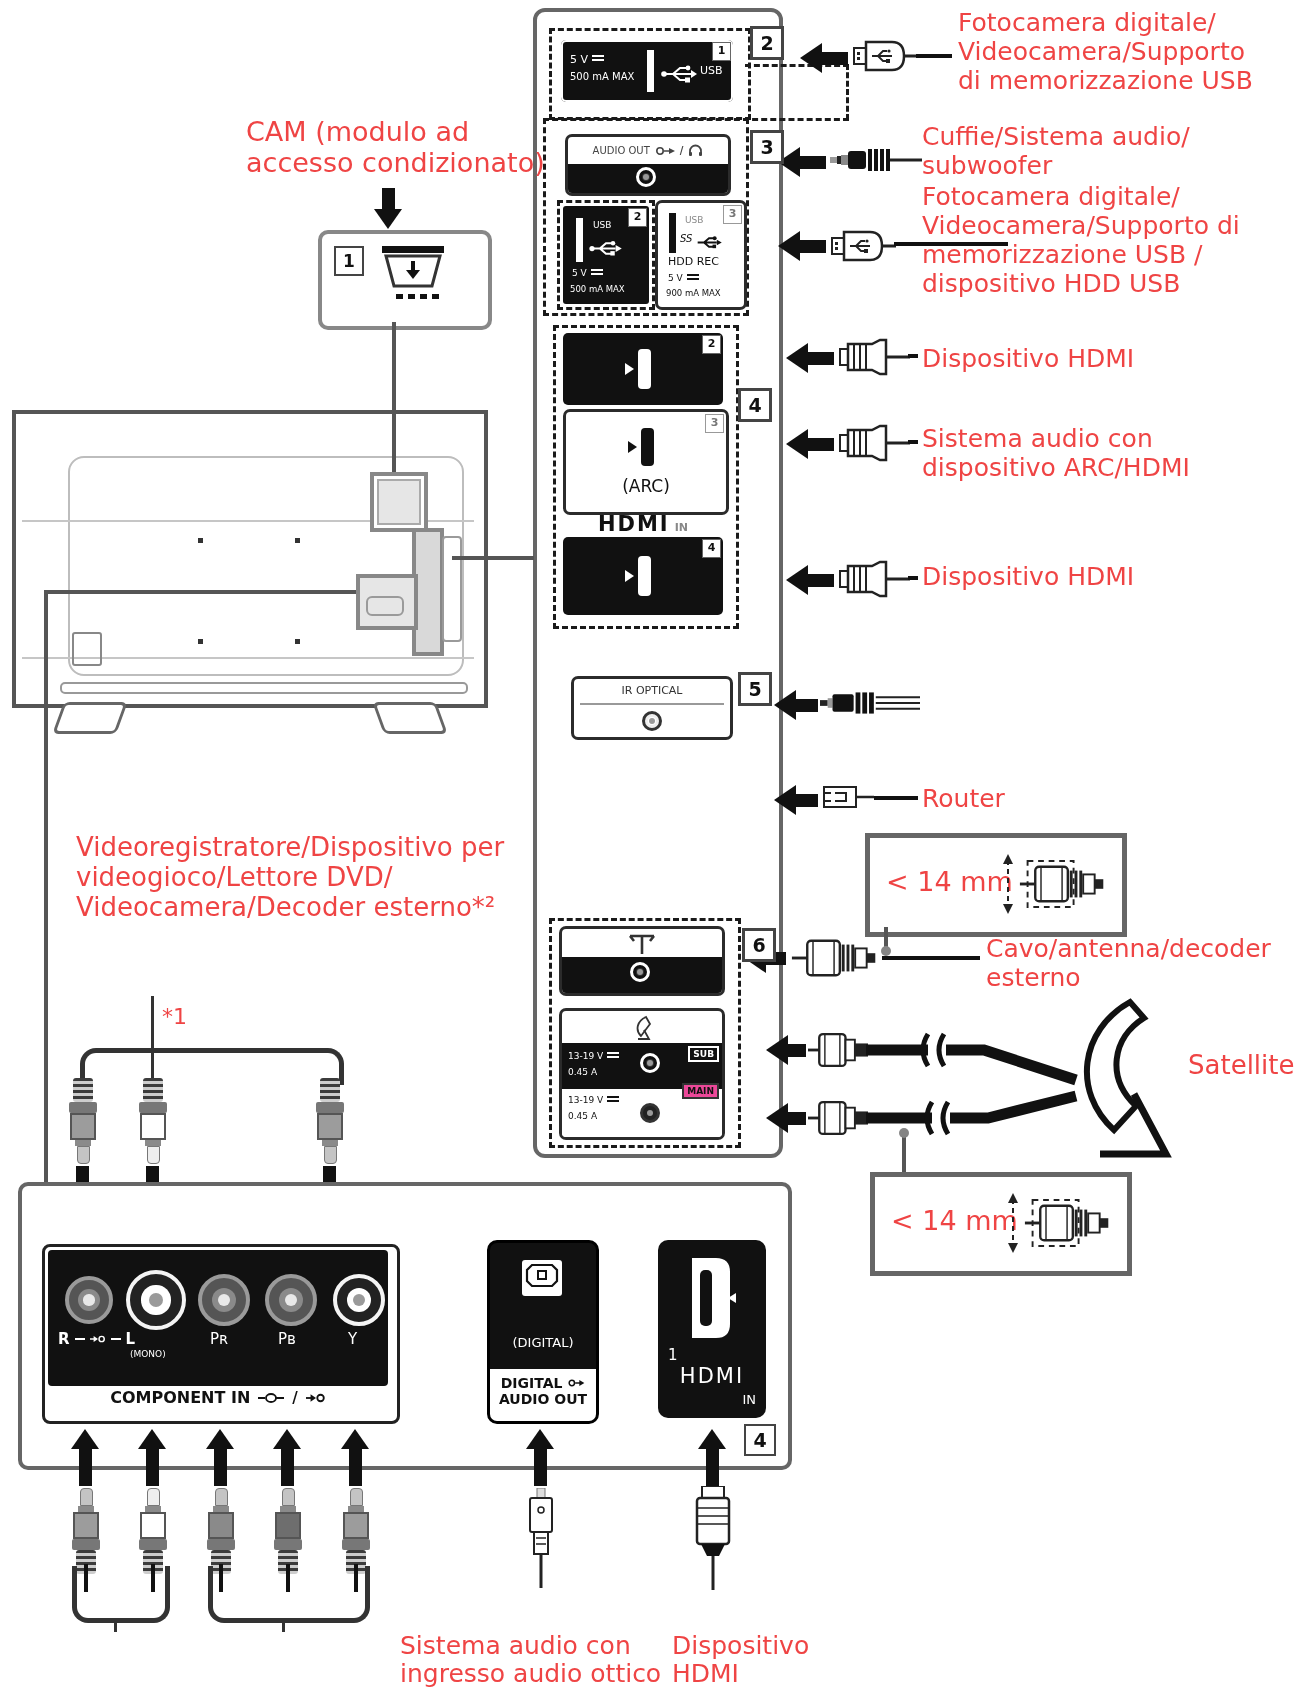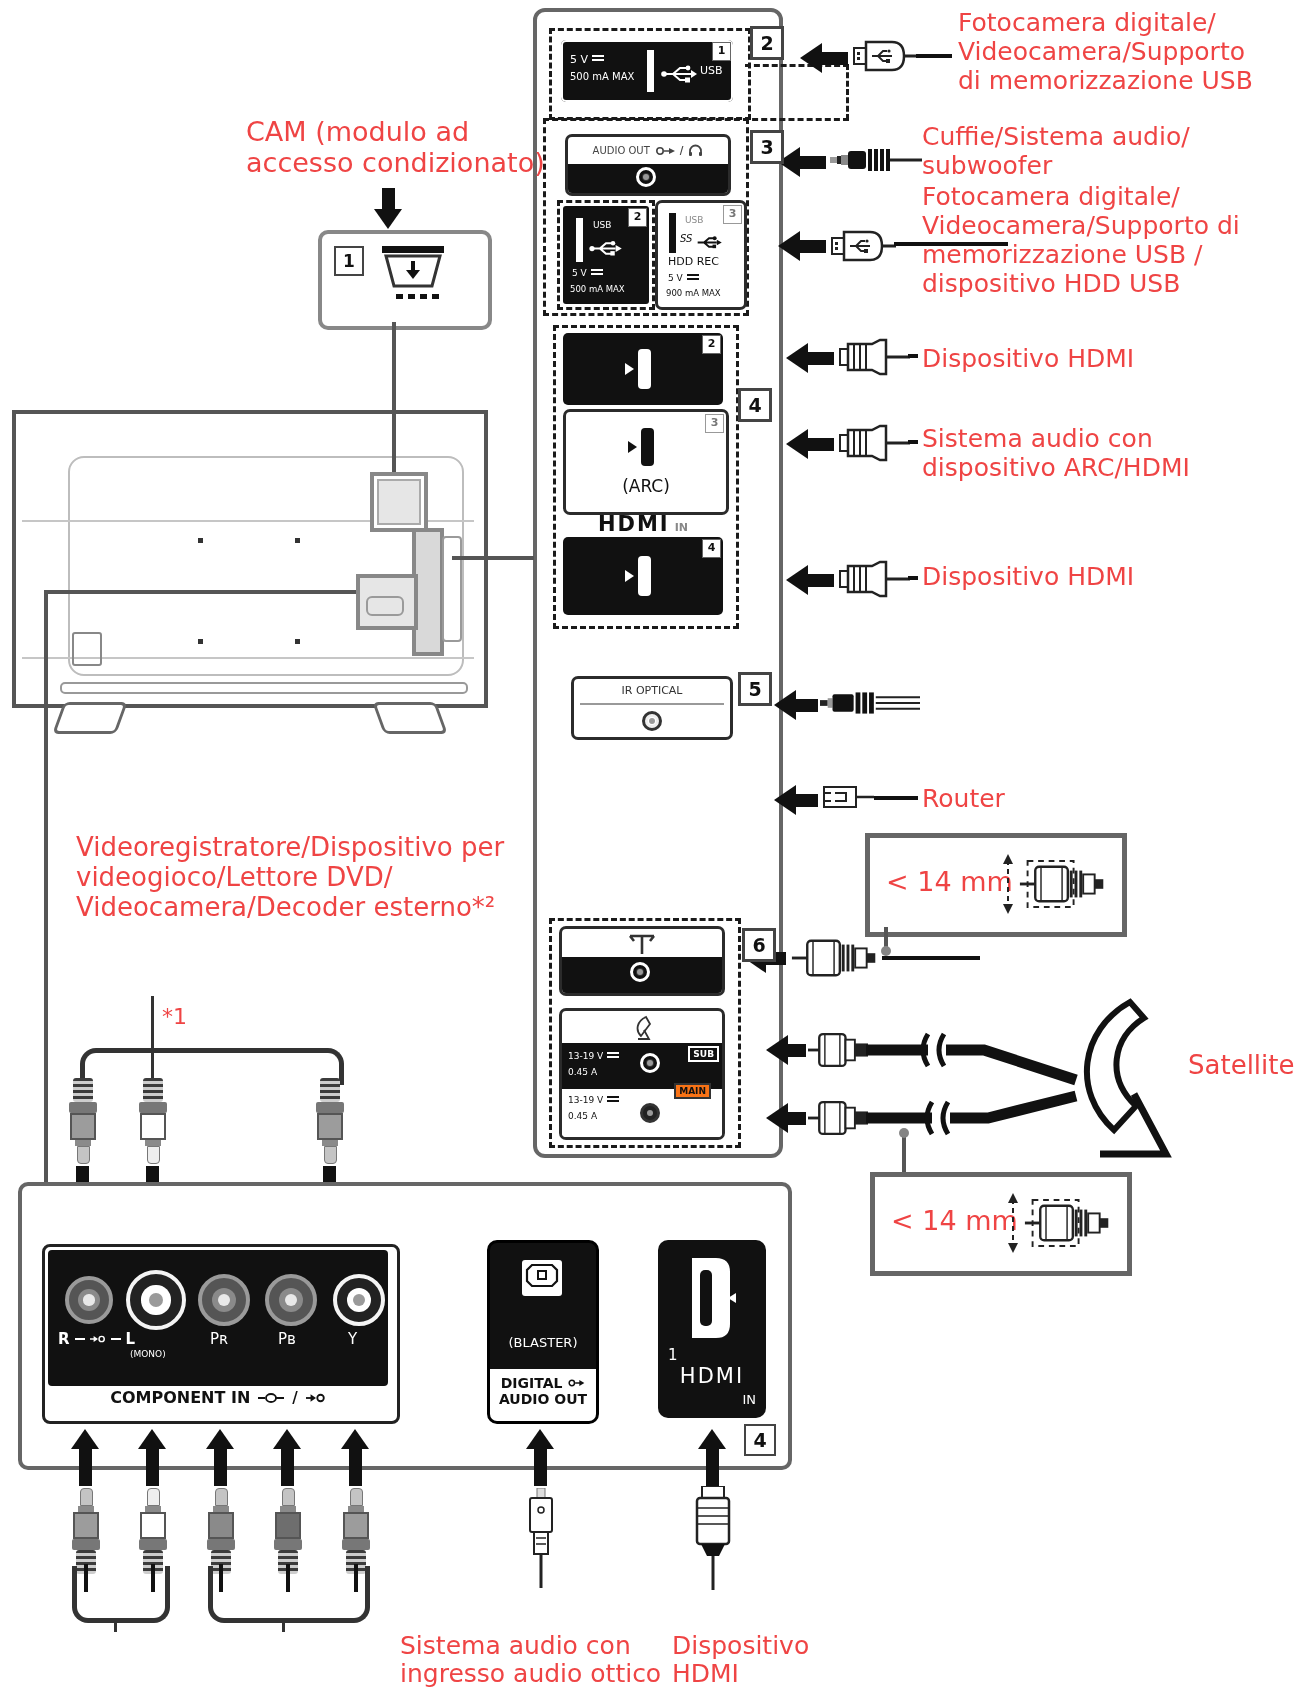--- a/index.html
+++ b/index.html
@@ -206,21 +206,21 @@
     <div class="abs" style="left:0;top:32px;right:0;height:46px;background:#111;color:#fff">
       <span class="ptxt" style="left:6px;top:8px;font-size:9px"><span>13-19 V</span><span class="dc"></span></span>
       <span class="ptxt" style="left:6px;top:24px;font-size:9px">0.45 A</span>
       <span class="ringjack rj-w" style="left:78px;top:10px"></span>
       <span class="tag" style="right:3px;top:3px;color:#fff;border-color:#fff;background:#111">SUB</span>
     </div>
     <div class="abs" style="left:0;top:78px;right:0;bottom:0;background:#fff">
       <span class="ptxt" style="left:6px;top:6px;font-size:9px"><span>13-19 V</span><span class="dc"></span></span>
       <span class="ptxt" style="left:6px;top:22px;font-size:9px">0.45 A</span>
       <span class="ringjack rj-d" style="left:78px;top:14px;background:#222;box-shadow:none"></span>
-      <span class="tag" style="right:11px;top:-6px;color:#111;border-color:#333;background:#f97316">MAIN</span>
+      <span class="tag" style="right:3px;top:-6px;color:#111;border-color:#333;background:#ec4899">MAIN</span>
     </div>
   </div>
 
   <div class="al" style="left:822px;top:52px;width:26px"></div>
   <svg class="abs" style="left:852px;top:32px" width="66" height="48" viewBox="0 0 66 48">
       <rect x="2" y="16" width="12" height="16" fill="#fff" stroke="#222" stroke-width="2"></rect>
       <rect x="5" y="20" width="3" height="3" fill="#222"></rect>
       <rect x="5" y="25" width="3" height="3" fill="#222"></rect>
       <path d="M14 10 H40 Q52 10 52 24 Q52 38 40 38 H14 Z" fill="#fff" stroke="#222" stroke-width="2.5"></path>
       <path d="M20 24 H40 M26 24 L31 19 H35 M26 24 L31 29 H35" stroke="#222" stroke-width="1.8" fill="none"></path>
@@ -344,20 +344,22 @@
       <path d="M2 26 H18" stroke="#222" stroke-width="3"></path>
       <rect x="18" y="8" width="34" height="36" rx="4" fill="#fff" stroke="#222" stroke-width="2.5"></rect>
       <path d="M24 8 V44 M46 8 V44" stroke="#222" stroke-width="1.5"></path>
       <rect x="54" y="12" width="3" height="28" fill="#222"></rect>
       <rect x="59" y="12" width="3" height="28" fill="#222"></rect>
       <rect x="64" y="12" width="3" height="28" fill="#222"></rect>
       <rect x="68" y="16" width="12" height="20" fill="#fff" stroke="#222" stroke-width="2"></rect>
       <rect x="80" y="21" width="9" height="10" fill="#222"></rect>
     </svg>
   <div class="ln" style="left:882px;top:956px;width:98px;height:4px"></div>
+  <div class="lab" style="left:986px;top:934px">Cavo/antenna/decoder
+esterno</div>
 
   <div class="al" style="left:788px;top:1044px;width:18px"></div>
   <svg class="abs" style="left:808px;top:1028px" width="60" height="44" viewBox="0 0 64 46">
       <path d="M0 23 H12" stroke="#222" stroke-width="3"></path>
       <rect x="12" y="6" width="28" height="34" rx="4" fill="#fff" stroke="#222" stroke-width="2.5"></rect>
       <path d="M18 6 V40 M34 6 V40" stroke="#222" stroke-width="1.5"></path>
       <rect x="40" y="12" width="10" height="22" fill="#fff" stroke="#222" stroke-width="2"></rect>
       <rect x="50" y="16" width="14" height="14" fill="#222"></rect>
     </svg>
   <div class="al" style="left:788px;top:1112px;width:18px"></div>
@@ -537,21 +539,21 @@
         <circle cx="16" cy="6" r="3.6" stroke="currentColor" stroke-width="2" fill="none"></circle>
       </svg>
   </div>
 
   <div class="abs" style="left:487px;top:1240px;width:106px;height:178px;background:#111;border-radius:10px;border:3px solid #000;overflow:hidden">
     <svg class="abs" style="left:29px;top:14px" width="46" height="42" viewBox="0 0 46 42">
         <rect x="3" y="3" width="40" height="36" rx="3" fill="#fff"></rect>
         <path d="M13 8 H33 L38 13 V24 L33 29 H13 L8 24 V13 Z" stroke="#111" stroke-width="2.2" fill="none"></path>
         <rect x="19" y="14" width="8" height="8" fill="none" stroke="#111" stroke-width="2"></rect>
       </svg>
-    <span class="ptxt" style="left:0;top:92px;width:100%;text-align:center;font-size:13px;color:#fff">(BLASTER)</span>
+    <span class="ptxt" style="left:0;top:92px;width:100%;text-align:center;font-size:13px;color:#fff">(DIGITAL)</span>
     <div class="abs" style="left:0;bottom:0;width:100%;height:52px;background:#fff;text-align:center">
       <div style="font-weight:700;font-size:14px;line-height:1.15;padding-top:6px">
         <span>DIGITAL</span>
         <svg width="18" height="10" viewBox="0 0 20 12" style="color:#111">
             <circle cx="5" cy="6" r="3.2" stroke="currentColor" stroke-width="1.8" fill="none"></circle>
             <path d="M9 6 H15" stroke="currentColor" stroke-width="1.8"></path>
             <path d="M14 2.5 L20 6 L14 9.5 Z" fill="currentColor"></path>
           </svg>
         <br><span>AUDIO OUT</span>
       </div>

